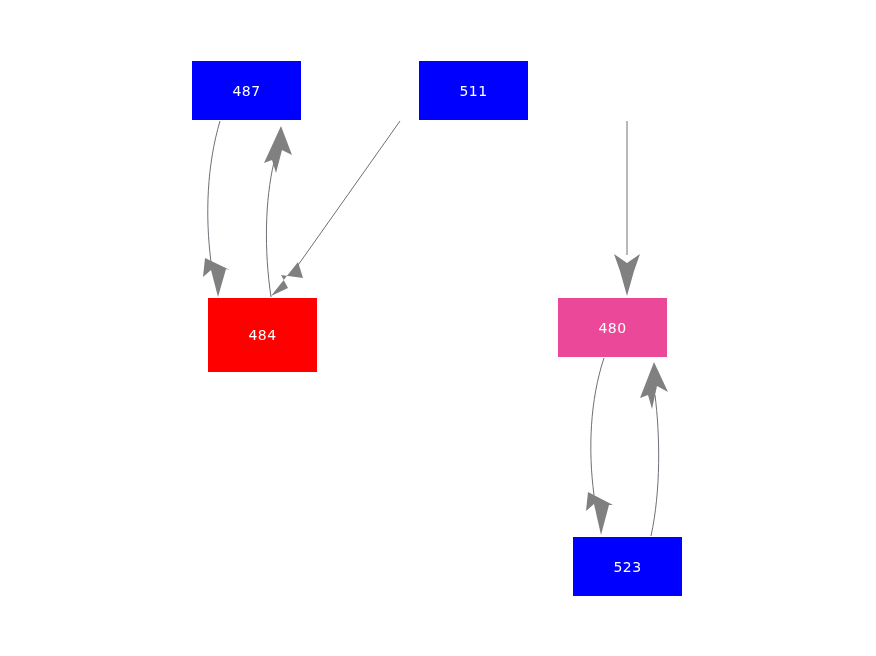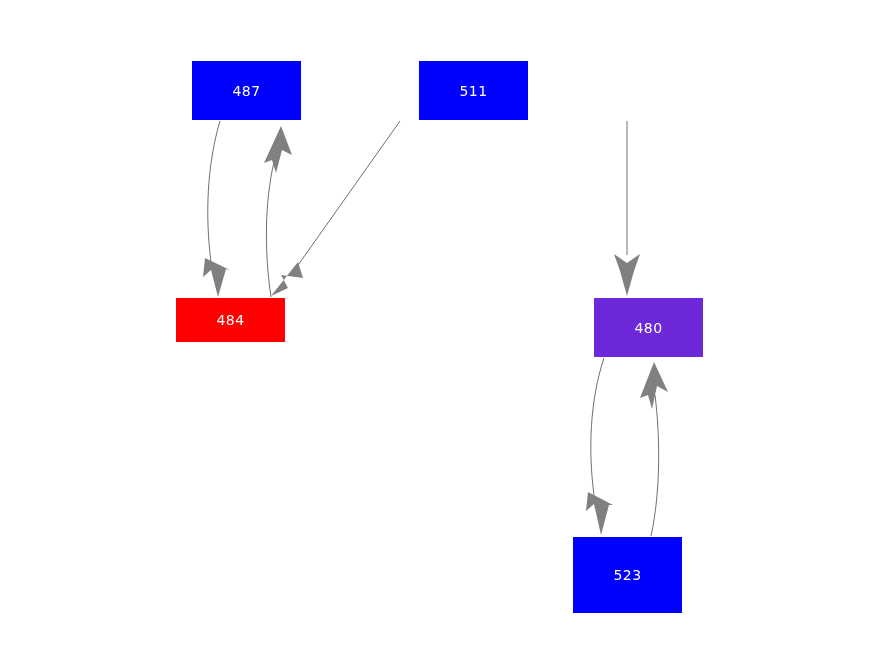--- a/index.html
+++ b/index.html
@@ -95,25 +95,25 @@
 
   <div class="node" style="left:192px; top:61px; width:109px; height:59px; background:#0000ff;">
     <span class="node-label">487</span>
   </div>
 
   <div class="node" style="left:383px; top:61px; width:109px; height:59px; background:#0000ff;margin-left:36px;">
     <span class="node-label">511</span>
   </div>
 
 
-  <div class="node" style="left:176px; top:298px; width:109px; height:44px; background:#ff0000;text-align:center;">
+  <div class="node" style="left:208px; top:298px; width:109px; height:74px; background:#ff0000;text-align:center;">
     <span class="node-label">484</span>
   </div>
 
-  <div class="node" style="left:594px; top:298px; width:109px; height:59px; background:#6d28d9;">
+  <div class="node" style="left:558px; top:298px; width:109px; height:59px; background:#ec4899;">
     <span class="node-label">480</span>
   </div>
 
-  <div class="node" style="left:573px; top:537px; width:109px; height:76px; background:#0000ff;">
+  <div class="node" style="left:573px; top:537px; width:109px; height:59px; background:#0000ff;">
     <span class="node-label">523</span>
   </div>
 
 </div>
 
 </body></html>

